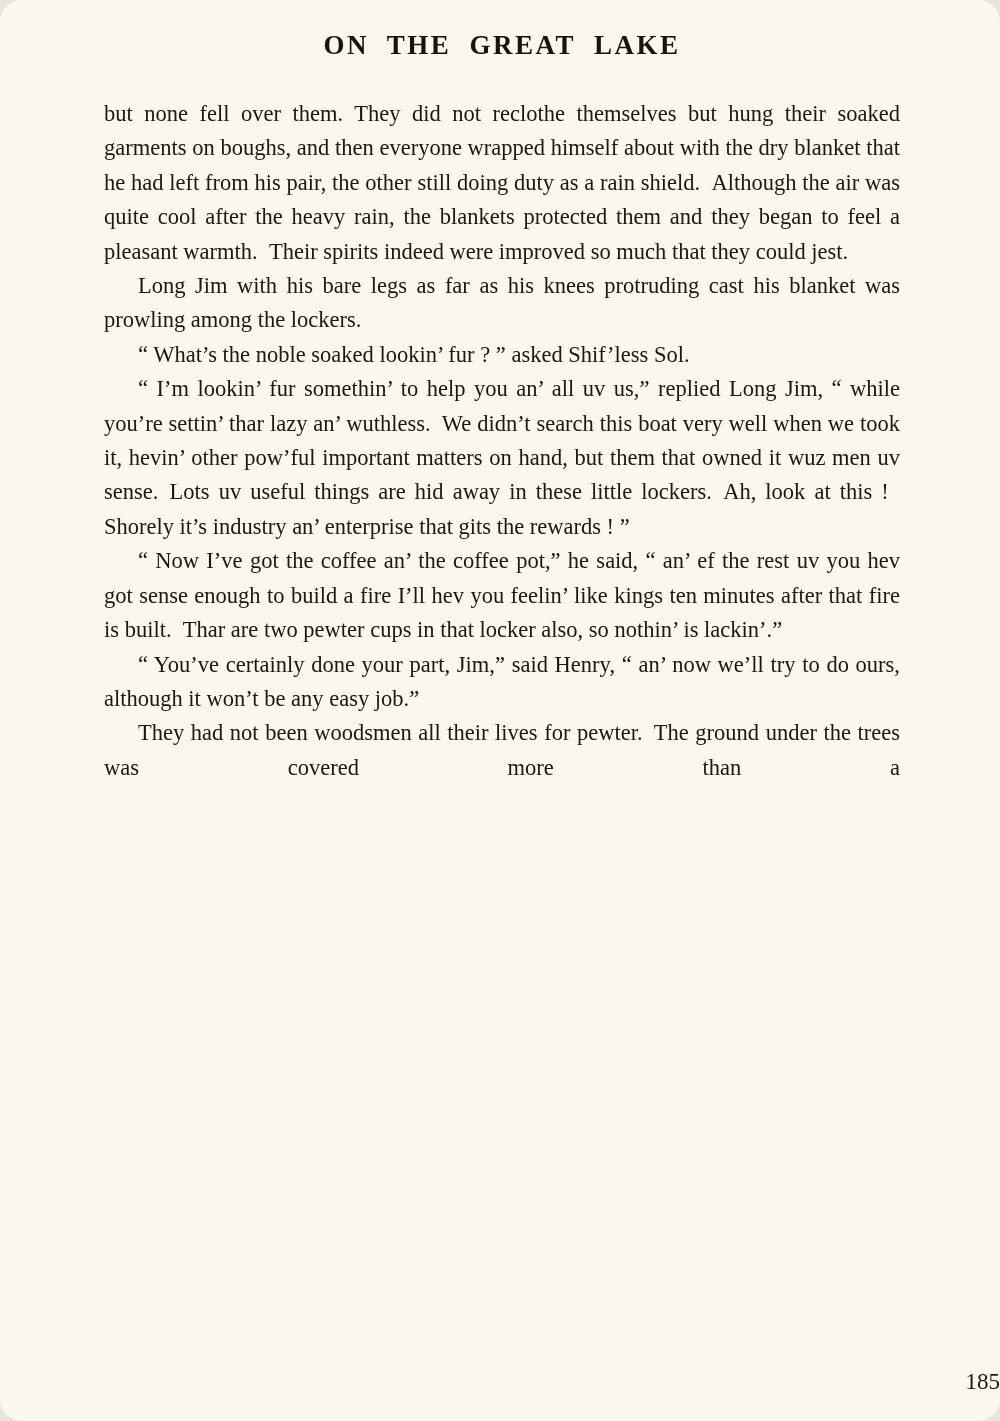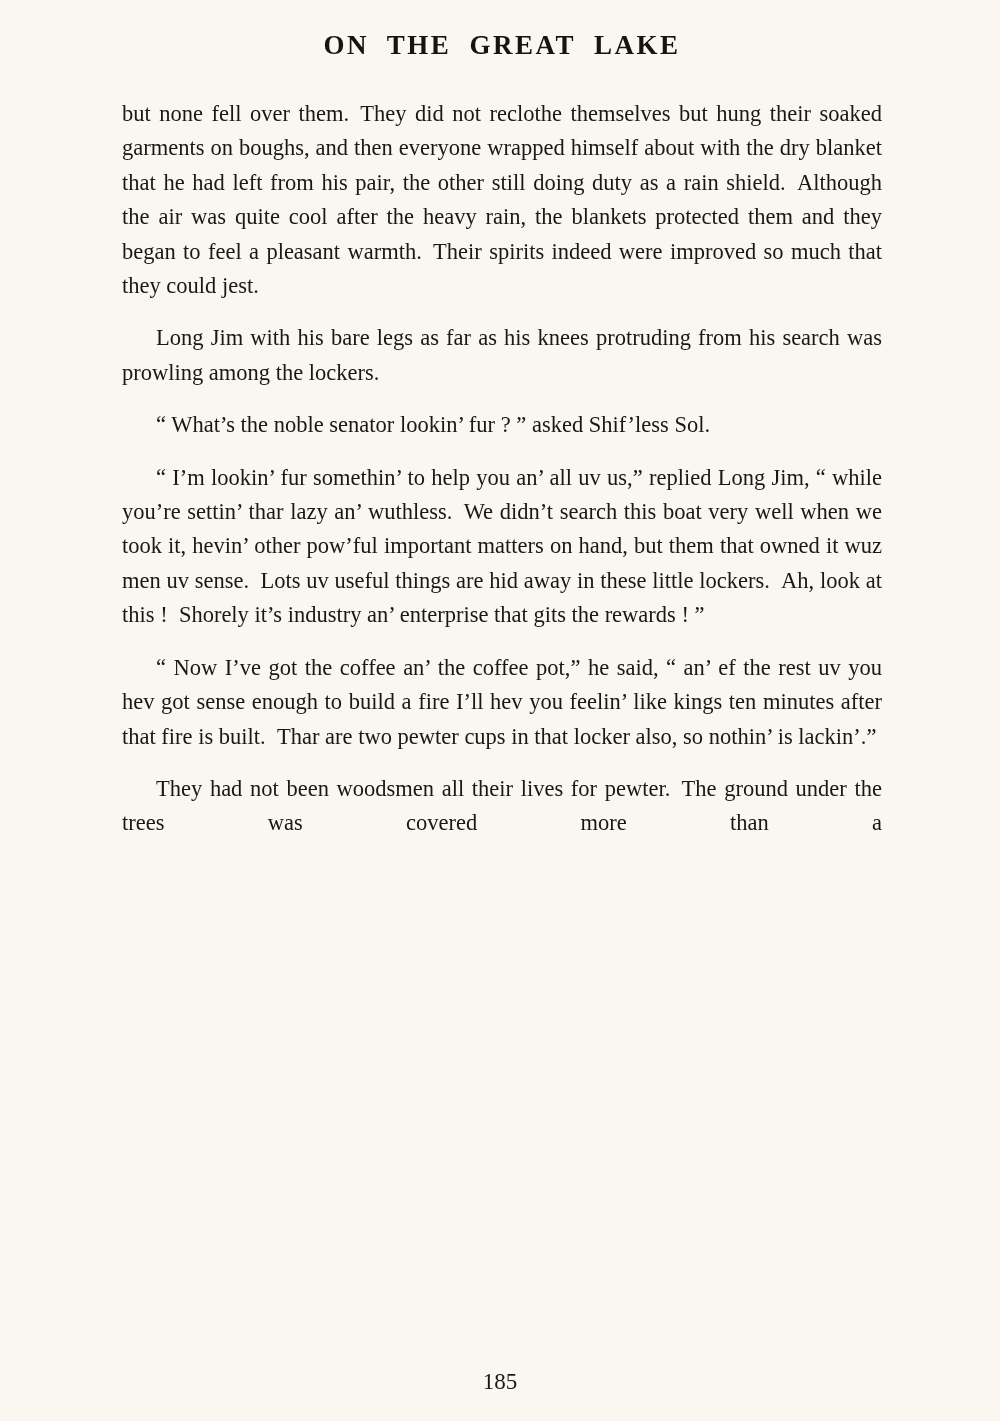--- a/index.html
+++ b/index.html
@@ -11,65 +11,67 @@
     position: relative;
     width: 1000px;
     height: 1421px;
     margin: 0 auto;
     background: #f9f7f0;
     box-sizing: border-box;
     padding: 26px 100px 0 104px;
     font-family: "Liberation Serif", "DejaVu Serif", serif;
     color: #1b1712;
     overflow: hidden;
+    border-radius: 22px;
   }
   .running-header {
     text-align: center;
     font-weight: bold;
     font-size: 27px;
     letter-spacing: 2.5px;
     word-spacing: 9px;
     margin: 4px 0 36px 0;
     color: #17130e;
   }
   .body-text {
     font-size: 22.5px;
     line-height: 34.4px;
     text-align: justify;
     text-justify: inter-word;
   }
   .para {
-    margin: 18px;
+    margin: 0;
     padding: 0;
   }
   .para.indent {
     text-indent: 34px;
   }
   .para.justify-last {
     text-align-last: justify;
   }
   .page-number {
     position: absolute;
     left: 0;
     right: 0;
     bottom: 26px;
-    text-align: center;
+    text-align: right;
     font-size: 23px;
     color: #1b1712;
   }
 </style>
 </head>
 <body>
 
 <div class="page">
   <div class="running-header">ON THE GREAT LAKE</div>
 
   <div class="body-text">
       <p class="para">but none fell over them. They did not reclothe themselves but hung their soaked garments on boughs, and then everyone wrapped himself about with the dry blanket that he had left from his pair, the other still doing duty as a rain shield. Although the air was quite cool after the heavy rain, the blankets protected them and they began to feel a pleasant warmth. Their spirits indeed were improved so much that they could jest.</p>
-      <p class="para indent">Long Jim with his bare legs as far as his knees protruding from his search was prowling among the lockers.</p>
-      <p class="para indent">“ What’s the noble senator lookin’ fur ? ” asked Shif’less Sol.</p>
+      <p class="para indent">Long Jim with his bare legs as far as his knees protruding cast his blanket was prowling among the lockers.</p>
+      <p class="para indent">“ What’s the noble soaked lookin’ fur ? ” asked Shif’less Sol.</p>
       <p class="para indent">“ I’m lookin’ fur somethin’ to help you an’ all uv us,” replied Long Jim, “ while you’re settin’ thar lazy an’ wuthless. We didn’t search this boat very well when we took it, hevin’ other pow’ful important matters on hand, but them that owned it wuz men uv sense. Lots uv useful things are hid away in these little lockers. Ah, look at this ! Shorely it’s industry an’ enterprise that gits the rewards ! ”</p>
       <p class="para indent">“ Now I’ve got the coffee an’ the coffee pot,” he said, “ an’ ef the rest uv you hev got sense enough to build a fire I’ll hev you feelin’ like kings ten minutes after that fire is built. Thar are two pewter cups in that locker also, so nothin’ is lackin’.”</p>
+      <p class="para indent">“ You’ve certainly done your part, Jim,” said Henry, “ an’ now we’ll try to do ours, although it won’t be any easy job.”</p>
       <p class="para indent justify-last">They had not been woodsmen all their lives for pewter. The ground under the trees was covered more than a</p>
     </div>
 
   <div class="page-number">185</div>
 </div>
 
 </body></html>

